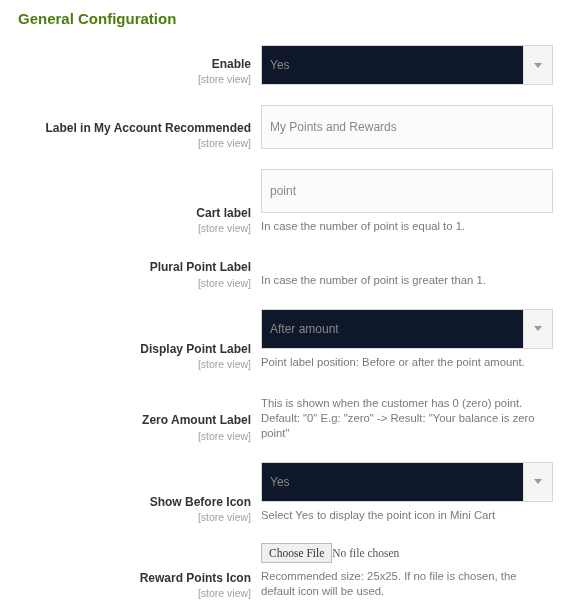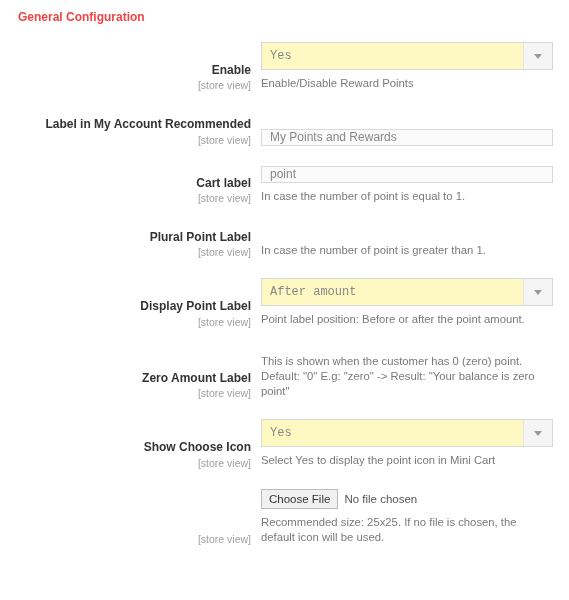--- a/index.html
+++ b/index.html
@@ -8,22 +8,22 @@
     font-family: Arial, Helvetica, sans-serif;
     font-size: 12px;
     color: #303030;
     background: #ffffff;
     width: 569px;
   }
   .wrap {
     padding: 10px 16px 20px 16px;
   }
   .section-title {
-    font-size: 12px;
-    color: #ef4444;
+    font-size: 15px;
+    color: #4d7c0f;
     font-weight: 600;
     margin: 0 0 18px 2px;
   }
   .field-row {
     display: flex;
     align-items: flex-end;
     margin-bottom: 20px;
   }
   .field-label-col {
     width: 235px;
@@ -45,36 +45,35 @@
     margin-top: 2px;
     display: block;
   }
   .field-input-col {
     flex: 1;
     min-width: 0;
   }
   .text-input {
     box-sizing: border-box;
     width: 100%;
-    height: 17px;
+    height: 44px;
     padding: 0 8px;
     border: 1px solid #d8d8d8;
     background: #fbfbfb;
     color: #888;
     font-size: 12px;
     font-family: inherit;
   }
   .select-wrap {
     display: flex;
     width: 100%;
     border: 1px solid #d8d8d8;
-    background: #fef9c3;
+    background: #0f172a;
     box-sizing: border-box;
-    height: 28px;
-    font-family: Liberation Mono, monospace;
+    height: 40px;
   }
   .select-value {
     flex: 1;
     padding: 0 8px;
     color: #888;
     font-size: 12px;
     display: flex;
     align-items: center;
     cursor: default;
   }
@@ -95,21 +94,21 @@
   }
   .comment {
     color: #7a7a7a;
     font-size: 11.3px;
     line-height: 1.35;
     margin-top: 6px;
   }
   .file-row {
     display: flex;
     align-items: center;
-    gap: 6px;
+    font-family: Liberation Serif, serif;
   }
   .file-btn {
     border: 1px solid #bcbcbc;
     background: #f0f0f0;
     padding: 3px 7px;
     font-size: 11.5px;
     color: #333;
     cursor: pointer;
     font-family: inherit;
   }
@@ -129,21 +128,20 @@
       <span class="field-label">Enable</span>
       <span class="field-scope">[store view]</span>
     </div>
     <div class="field-input-col">
       <div class="select-wrap">
         <div class="select-value">Yes</div>
         <div class="select-caret">
             <div class="caret-down"></div>
           </div>
       </div>
-      <div class="comment">Enable/Disable Reward Points</div>
     </div>
   </div>
 
   <div class="field-row">
     <div class="field-label-col">
       <span class="field-label">Label in My Account Recommended</span>
       <span class="field-scope">[store view]</span>
     </div>
     <div class="field-input-col">
       <input type="text" class="text-input" value="My Points and Rewards" style="">
@@ -192,36 +190,37 @@
       <span class="field-label">Zero Amount Label</span>
       <span class="field-scope">[store view]</span>
     </div>
     <div class="field-input-col">
       <div class="comment">This is shown when the customer has 0 (zero) point. Default: "0" E.g: "zero" -&gt; Result: "Your balance is zero point"</div>
     </div>
   </div>
 
   <div class="field-row">
     <div class="field-label-col">
-      <span class="field-label">Show Choose Icon</span>
+      <span class="field-label">Show Before Icon</span>
       <span class="field-scope">[store view]</span>
     </div>
     <div class="field-input-col">
       <div class="select-wrap">
         <div class="select-value">Yes</div>
         <div class="select-caret">
             <div class="caret-down"></div>
           </div>
       </div>
       <div class="comment">Select Yes to display the point icon in Mini Cart</div>
     </div>
   </div>
 
   <div class="field-row">
     <div class="field-label-col">
+      <span class="field-label">Reward Points Icon</span>
       <span class="field-scope">[store view]</span>
     </div>
     <div class="field-input-col">
       <div class="file-row">
         <button type="button" class="file-btn">Choose File</button>
         <span class="file-status">No file chosen</span>
       </div>
       <div class="comment">Recommended size: 25x25. If no file is chosen, the default icon will be used.</div>
     </div>
   </div>

